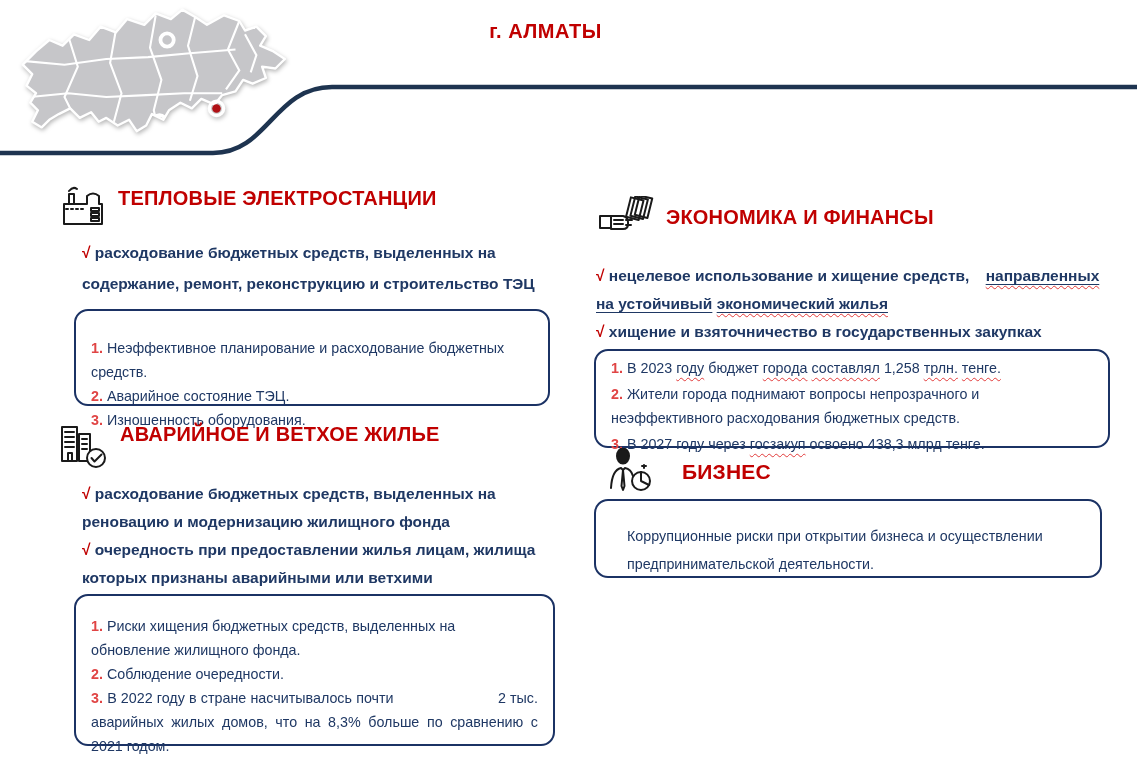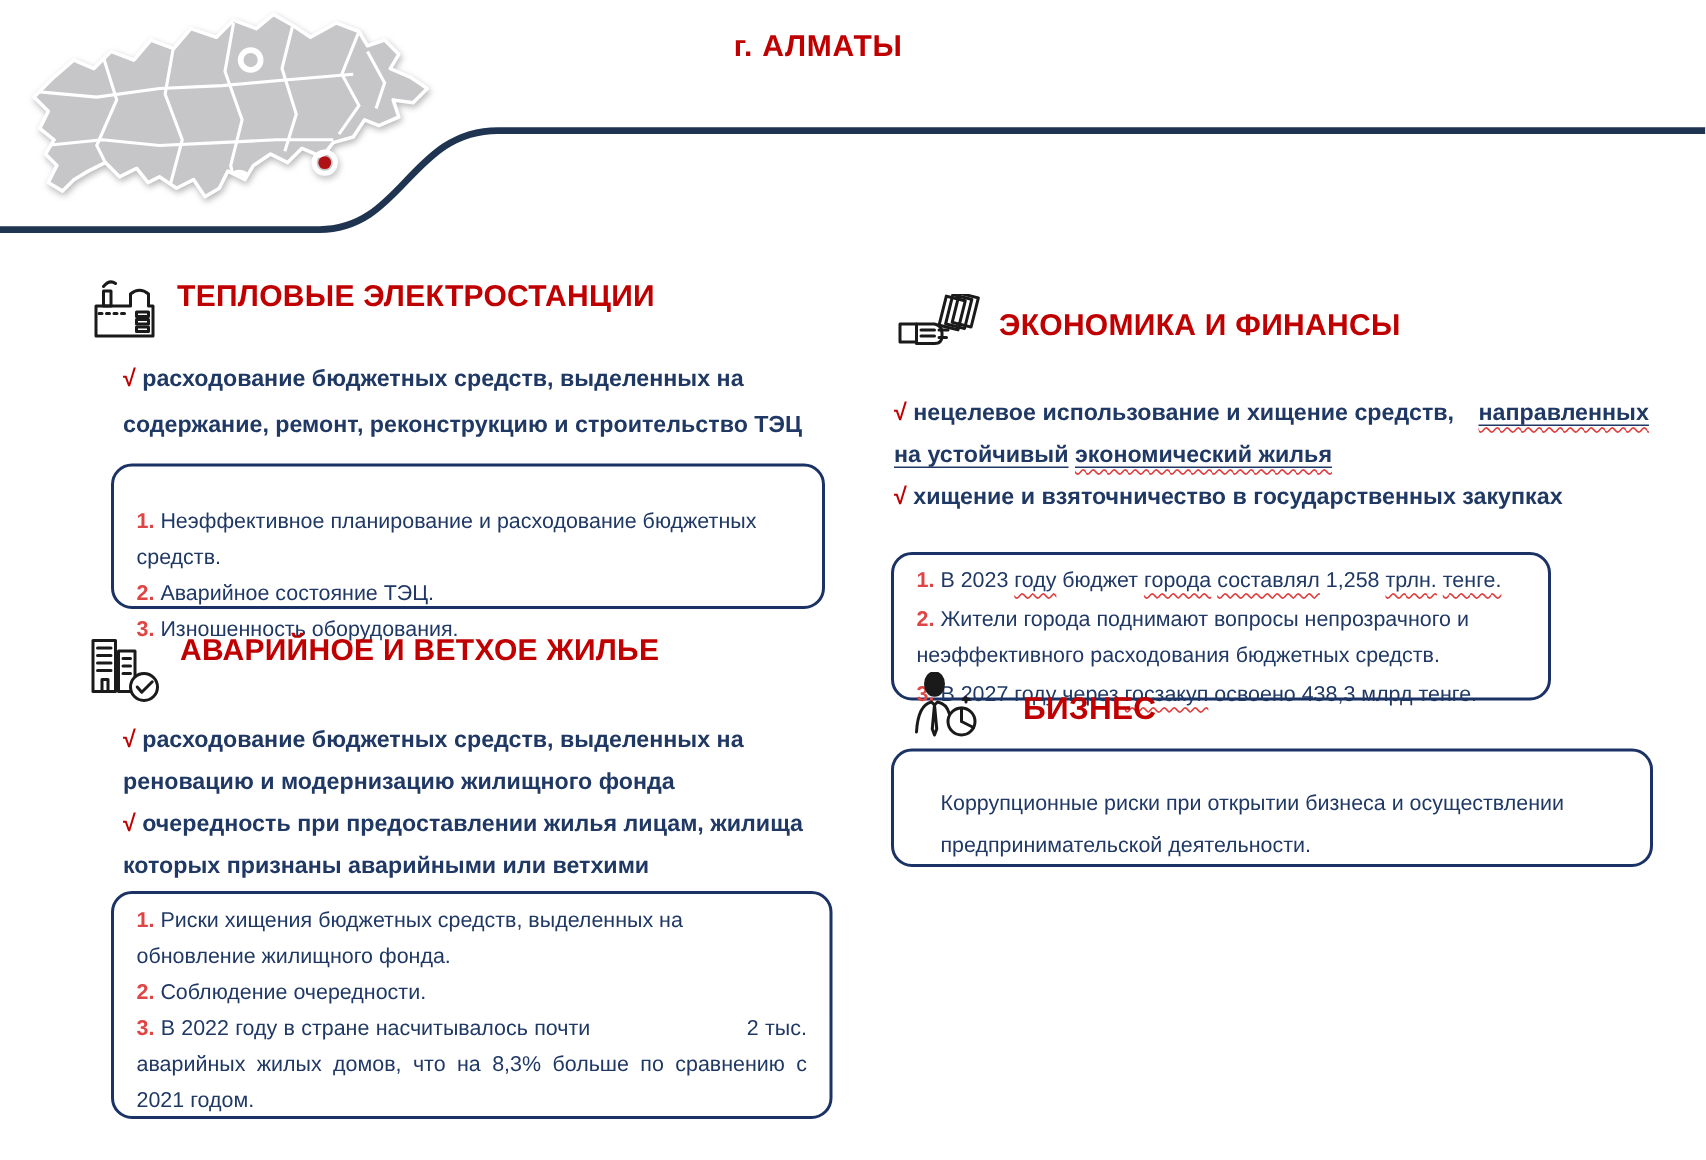--- a/index.html
+++ b/index.html
@@ -36,25 +36,25 @@
   .wavy{text-decoration:underline wavy #e23b3b 1px;text-underline-offset:4px;}
   .sp{display:inline-block;width:12px;}
   .gap3{display:inline-block;width:96px;}
   .justify{text-align:justify;}
   
   #head-tec{left:60px;top:186px;}
   #lead-tec{left:82px;top:237px;width:480px;line-height:31px;}
   #box-tec{left:74px;top:309px;width:476px;height:97px;padding:25px 15px;line-height:24px;}
   #head-housing{left:58px;top:422px;}
   #lead-housing{left:82px;top:480px;width:475px;line-height:28px;}
-  #box-housing{left:74px;top:594px;width:481px;height:152px;padding:6px 15px;line-height:24px;}
+  #box-housing{left:74px;top:594px;width:481px;height:152px;padding:18px 15px;line-height:24px;}
   #head-economy{left:598px;top:196px;}
   #head-economy .sec-title{margin-top:9px;}
   #lead-economy{left:596px;top:262px;width:522px;line-height:28px;}
-  #box-economy{left:594px;top:349px;width:440px;height:99px;padding:5px 15px;line-height:24px;margin-top:19px;}
+  #box-economy{left:594px;top:349px;width:516px;height:99px;padding:5px 15px;line-height:24px;}
   #box-economy .item{margin-bottom:2px;}
   #head-business{left:608px;top:448px;align-items:flex-end;}
   #head-business .sec-title{margin-left:14px;margin-bottom:16px;font-size:21px;}
   #box-business{left:594px;top:499px;width:508px;height:79px;padding:21px 31px 0;line-height:28px;}
 </style>
 </head>
 <body>
 
 <div class="slide">
 

